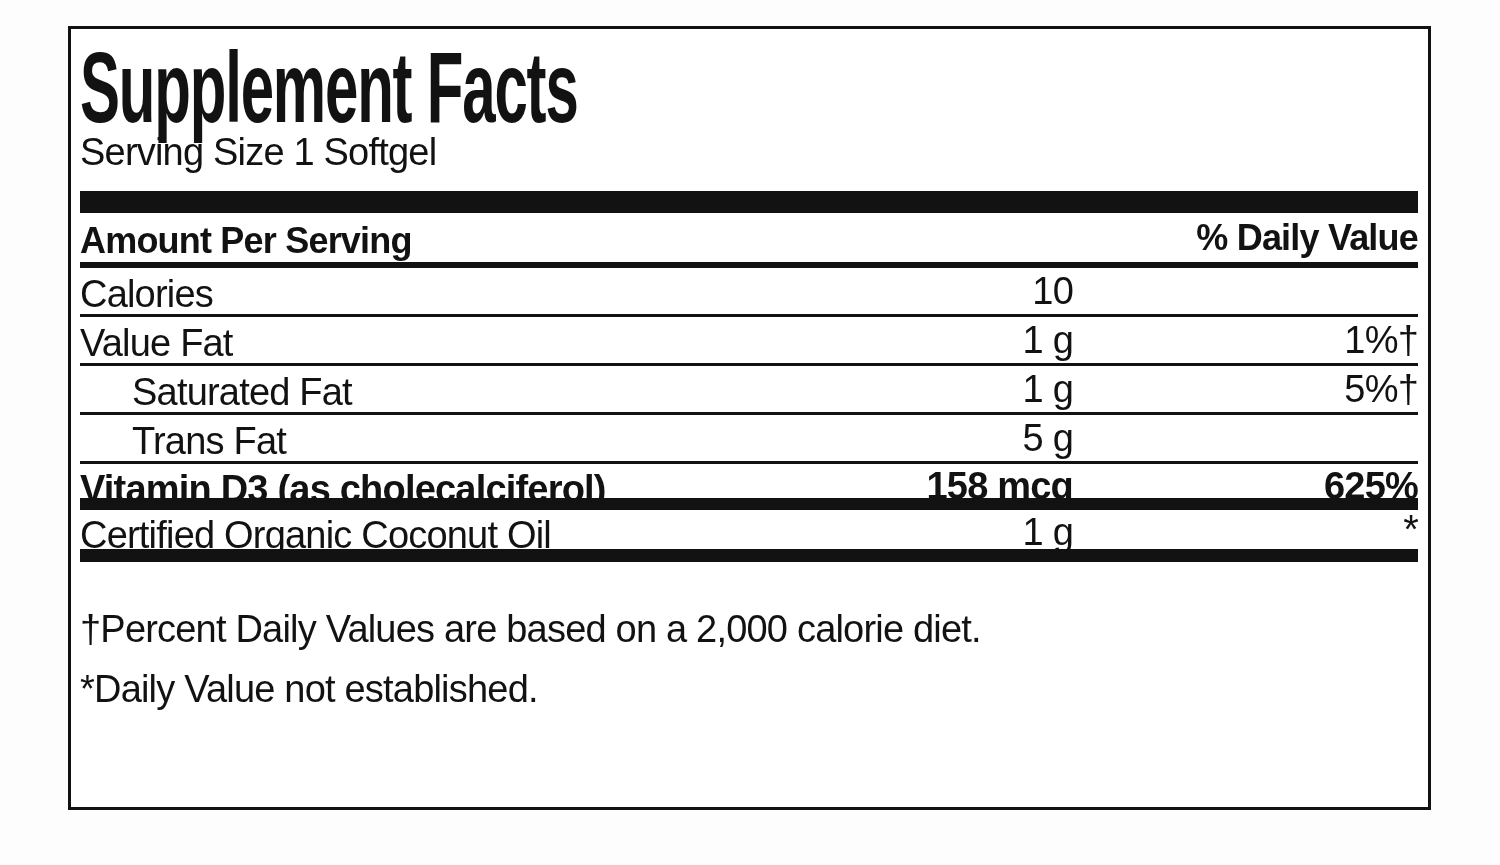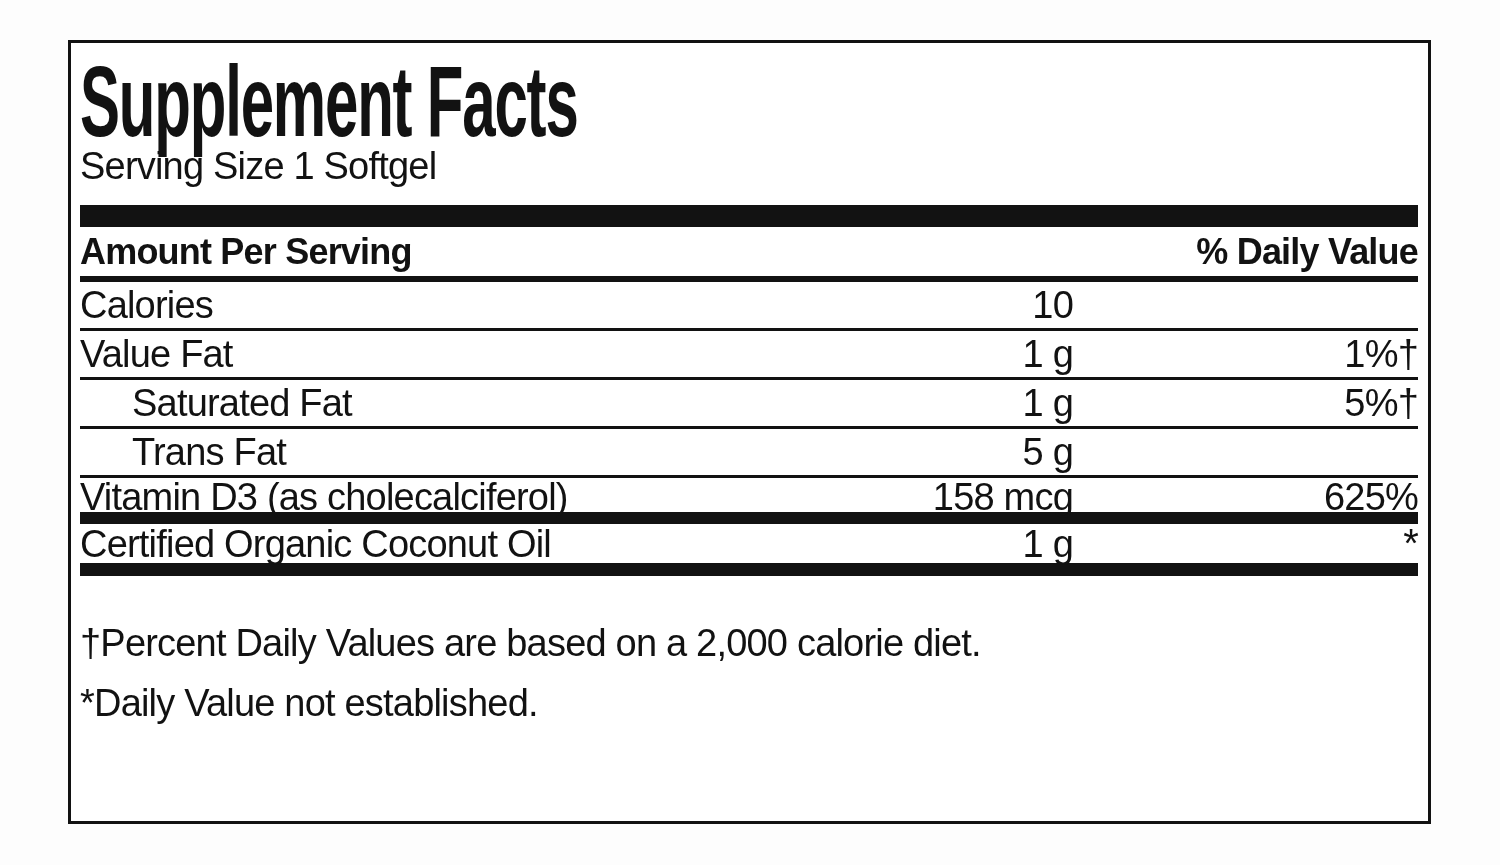--- a/index.html
+++ b/index.html
@@ -5,21 +5,21 @@
   * { margin: 0; padding: 0; box-sizing: border-box; }
   html, body {
     width: 1500px; height: 865px;
     background: #fdfdfd;
     font-family: "Liberation Sans", "DejaVu Sans", sans-serif;
     color: #121212;
     overflow: hidden;
   }
   .panel {
     position: absolute;
-    left: 68px; top: 40px;
+    left: 68px; top: 26px;
     width: 1363px; height: 784px;
     background: #ffffff;
     border: 3px solid #121212;
     padding: 0 10px 0 9px;
   }
   .title {
     margin-top: 12px;
     font-size: 100px;
     font-weight: bold;
     line-height: 0.92;
@@ -41,31 +41,31 @@
   .row {
     display: grid;
     grid-template-columns: 1fr 300px 345px;
     align-items: center;
     height: 49px;
     border-bottom: 3px solid #121212;
     font-size: 38px;
     letter-spacing: -0.8px;
     line-height: 1;
   }
-  .row .name   { text-align: left;  white-space: nowrap; }
+  .row .name   { text-align: left;  white-space: nowrap; margin-top: 6px; }
   .row .amount { text-align: right; white-space: nowrap; }
   .row .dv     { text-align: right; white-space: nowrap; }
   .row.indent .name { padding-left: 52px; }
   .header-row {
     height: 55px;
     border-bottom-width: 6px;
     font-size: 36px;
     font-weight: bold;
   }
-  .row.vitd    { height: 46px; border-bottom-width: 12px; }
+  .row.vitd    { height: 46px; border-bottom-width: 12px; font-weight: bold; }
   .row.coconut { height: 52px; border-bottom-width: 13px; }
   .row.coconut .dv {
     align-self: start;
     margin-top: 3px;
     font-size: 40px;
     line-height: 0.8;
   }
   .footnote {
     font-size: 38px;
     letter-spacing: -0.8px;

